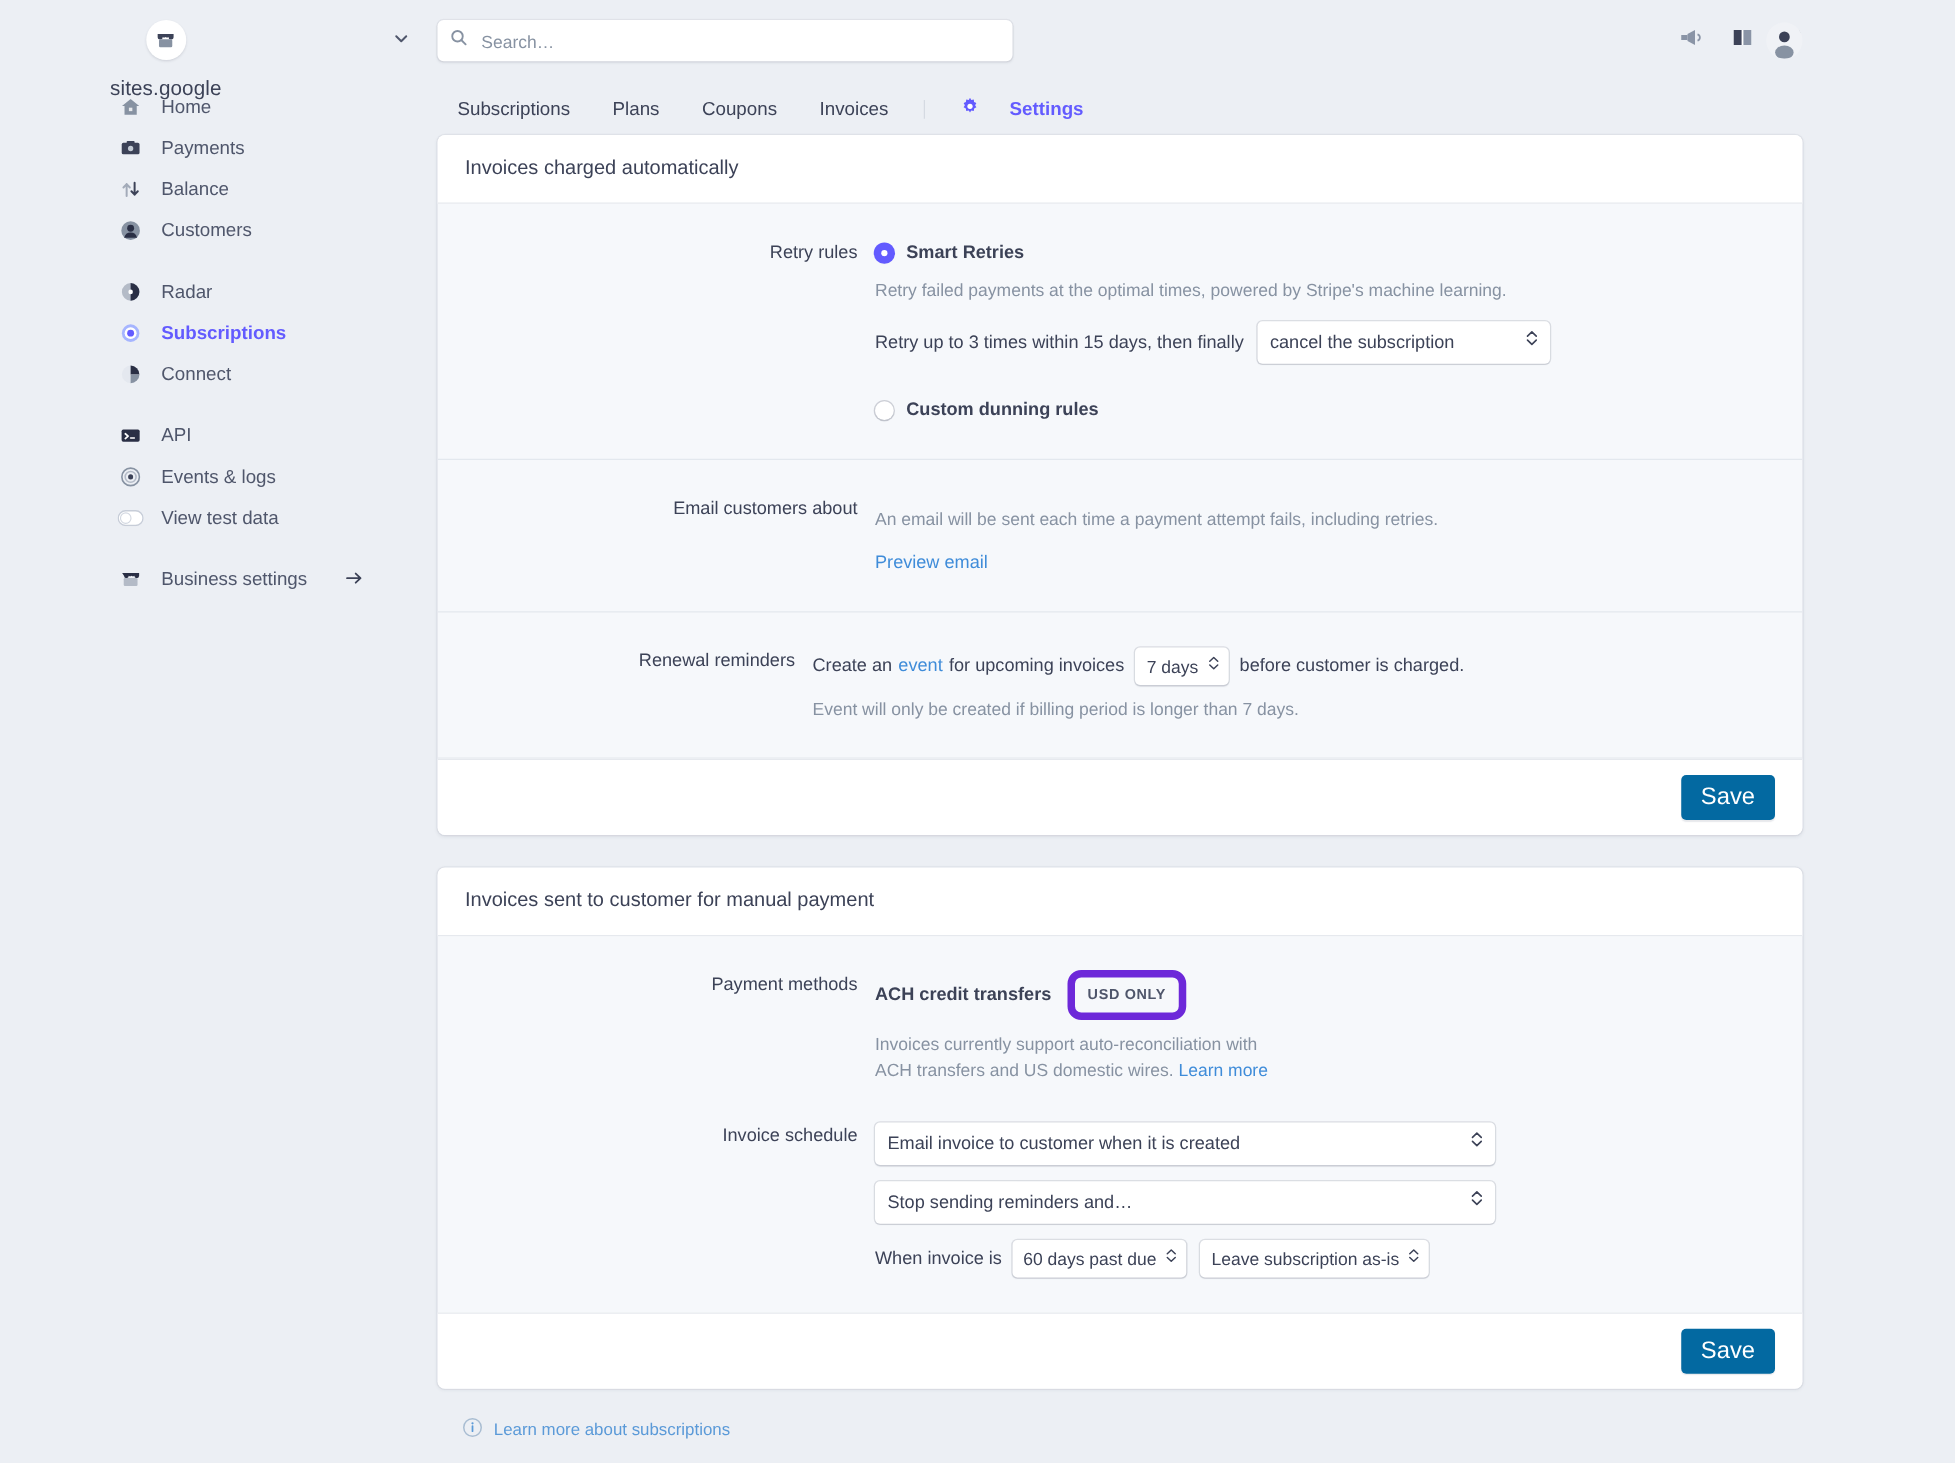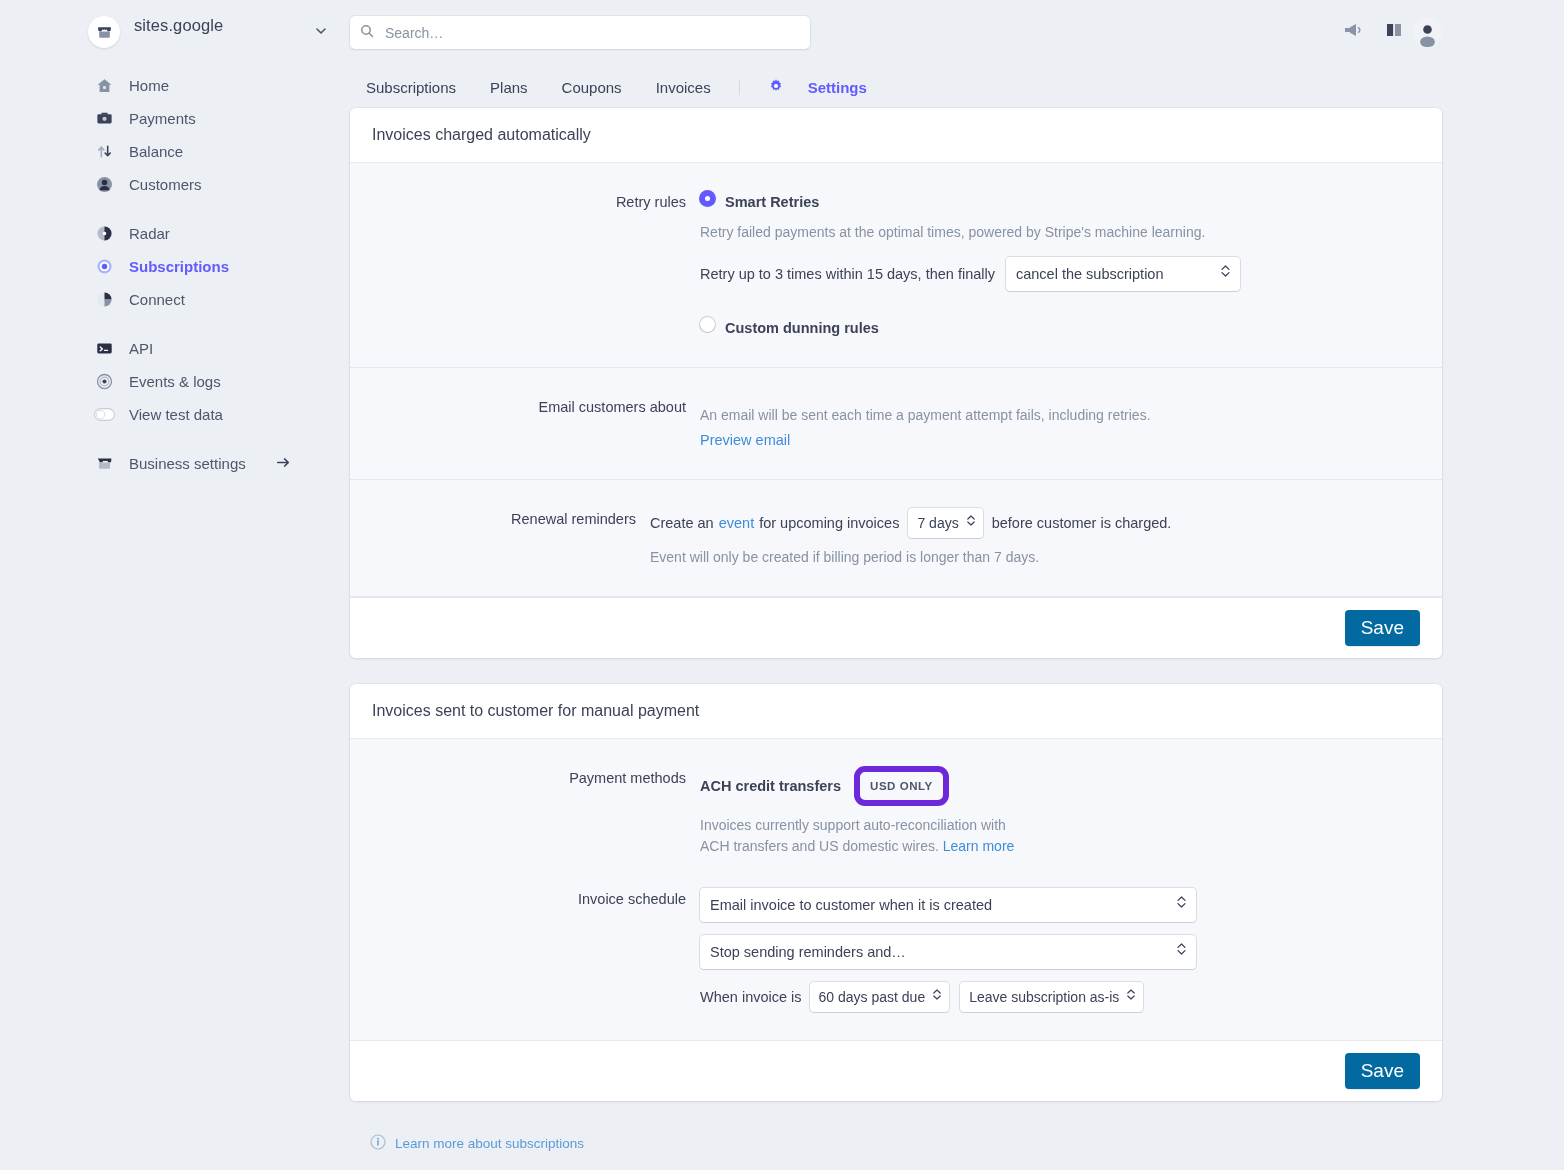--- a/index.html
+++ b/index.html
@@ -8,21 +8,21 @@
     width: 1564px; height: 1170px;
     background: #eceff4;
     font-family: "Liberation Sans", sans-serif;
     color: #3c4257;
     overflow: hidden;
   }
   .app { position: relative; width: 1564px; height: 1170px; }
 
   
   .topbar { position: absolute; top: 0; left: 0; width: 1564px; height: 66px; }
-  .brand { position: absolute; left: 88px; top: 16px; display: flex; align-items: flex-start; gap: 14px; cursor: pointer; }
+  .brand { position: absolute; left: 88px; top: 16px; display: flex; align-items: center; gap: 14px; cursor: pointer; flex-direction: column; }
   .brand-logo {
     width: 32px; height: 32px; border-radius: 50%;
     background: #ffffff; display: flex; align-items: center; justify-content: center;
     box-shadow: 0 1px 2px rgba(60,66,87,.16);
   }
   .brand-name { font-size: 16.5px; color: #3c4257; letter-spacing: .1px; }
   .brand-caret { position: absolute; left: 314px; top: 24px; cursor: pointer; }
 
   .search {
     position: absolute; left: 350px; top: 16px; width: 460px; height: 33px;
@@ -88,21 +88,21 @@
 
   .row { display: flex; }
   .lbl {
     width: 328px; text-align: right; padding-right: 14px; font-size: 14.5px;
     color: #3c4257; flex: 0 0 328px; line-height: 22px;
   }
   .fld { flex: 1; font-size: 14.5px; line-height: 22px; }
   .desc { color: #8792a2; font-size: 14px; margin-top: 8px; }
   .lnk { color: #3f8cd9; cursor: pointer; }
 
-  .opt { display: flex; align-items: flex-start; gap: 10px; }
+  .opt { display: flex; align-items: center; gap: 10px; }
   .radio {
     width: 15px; height: 15px; border-radius: 50%; flex: 0 0 15px;
     background: #ffffff; box-shadow: 0 0 0 1px rgba(60,66,87,.22), 0 1px 1px rgba(60,66,87,.10);
     display: flex; align-items: center; justify-content: center; cursor: pointer;
   }
   .radio.on { background: #635bff; box-shadow: 0 0 0 1px #635bff, 0 1px 1px rgba(60,66,87,.12); }
   .radio.on::after { content: ""; width: 5px; height: 5px; border-radius: 50%; background: #ffffff; }
   .opt-lbl { font-size: 14.5px; color: #3c4257; font-weight: bold; cursor: pointer; }
 
   .cbx {
@@ -387,21 +387,21 @@
             </div>
           </div>
         </div>
       </div>
 
       <div class="sect">
         <div class="row">
           <div class="lbl">Email customers about</div>
           <div class="fld">
             <div class="desc">An email will be sent each time a payment attempt fails, including retries.</div>
-            <div style="margin-top:3px">
+            <div style="margin-top:13px">
               <span class="lnk">Preview email</span>
             </div>
           </div>
         </div>
       </div>
 
       <div class="sect">
         <div class="row">
           <div class="lbl" style="width:278px;flex:0 0 278px">Renewal reminders</div>
           <div class="fld">

